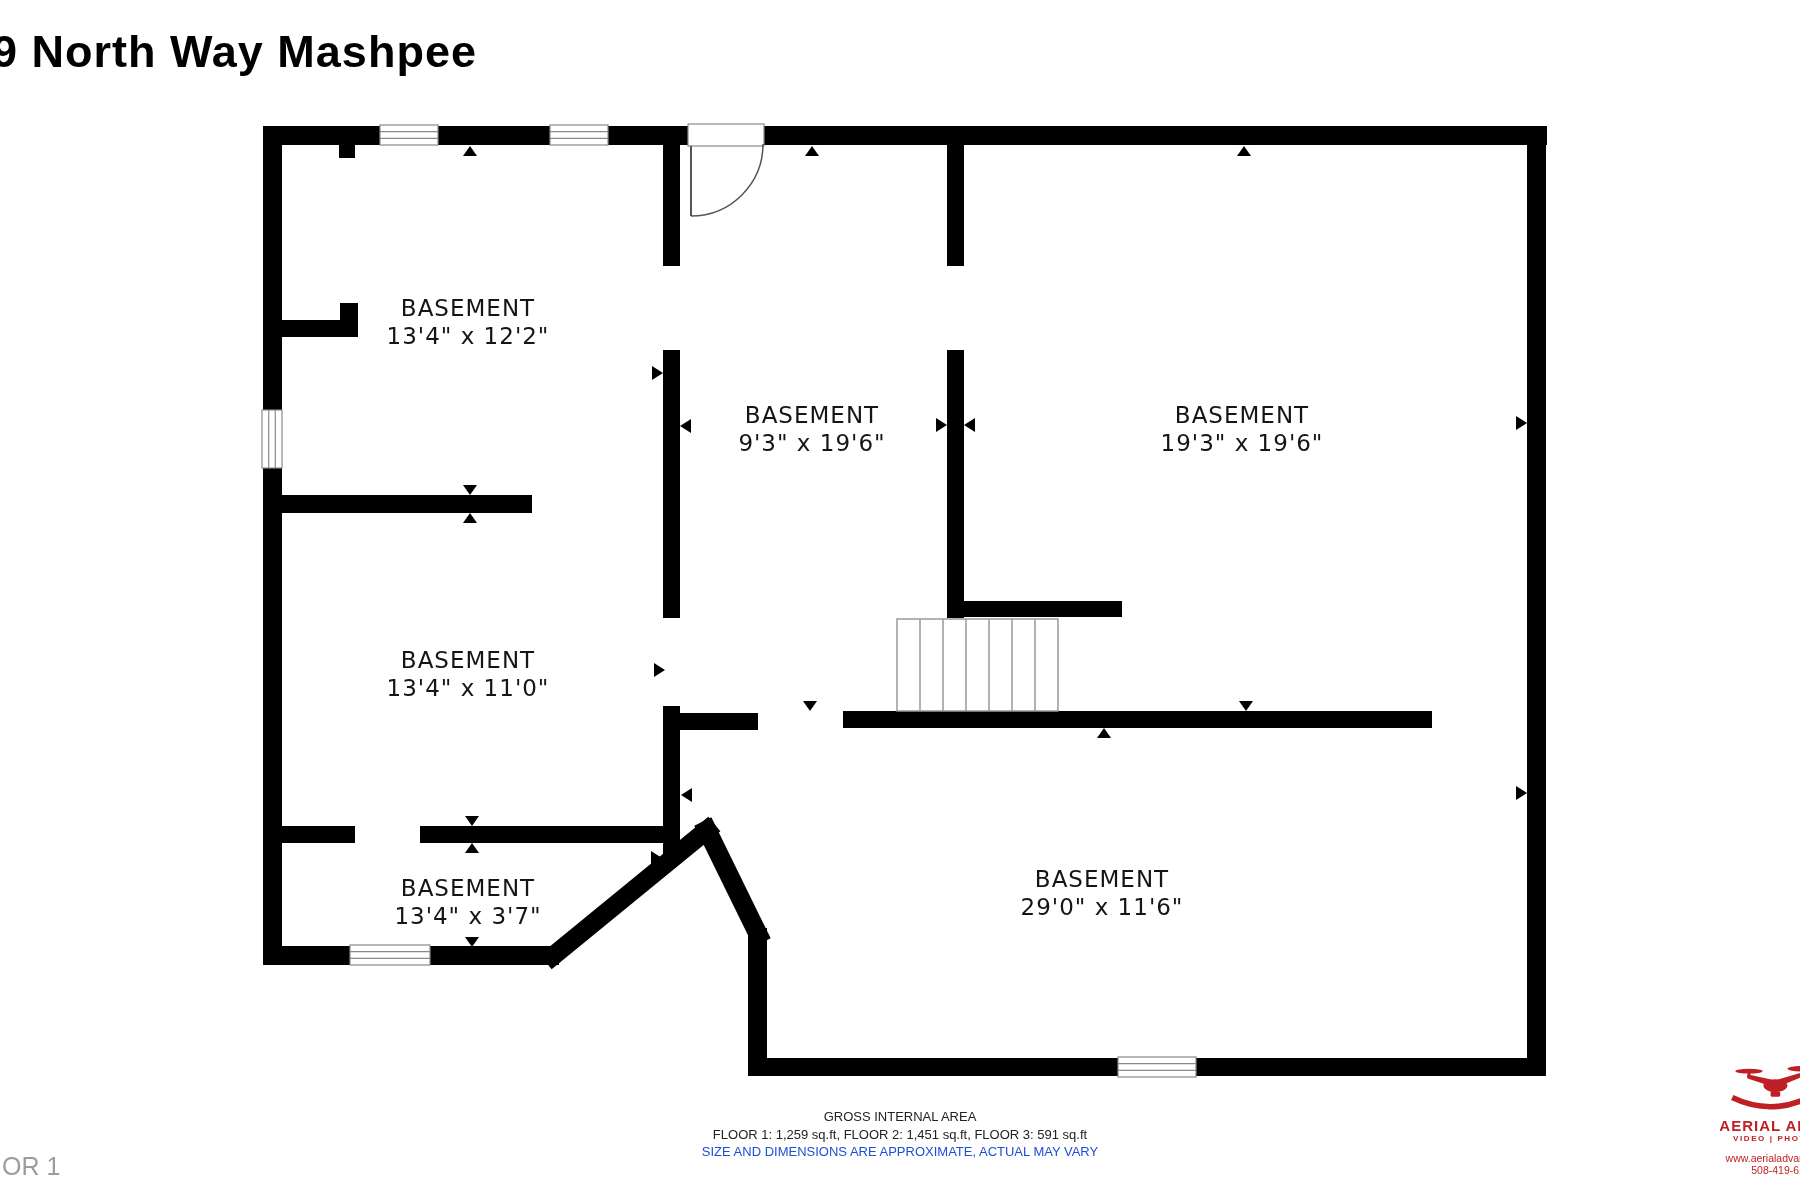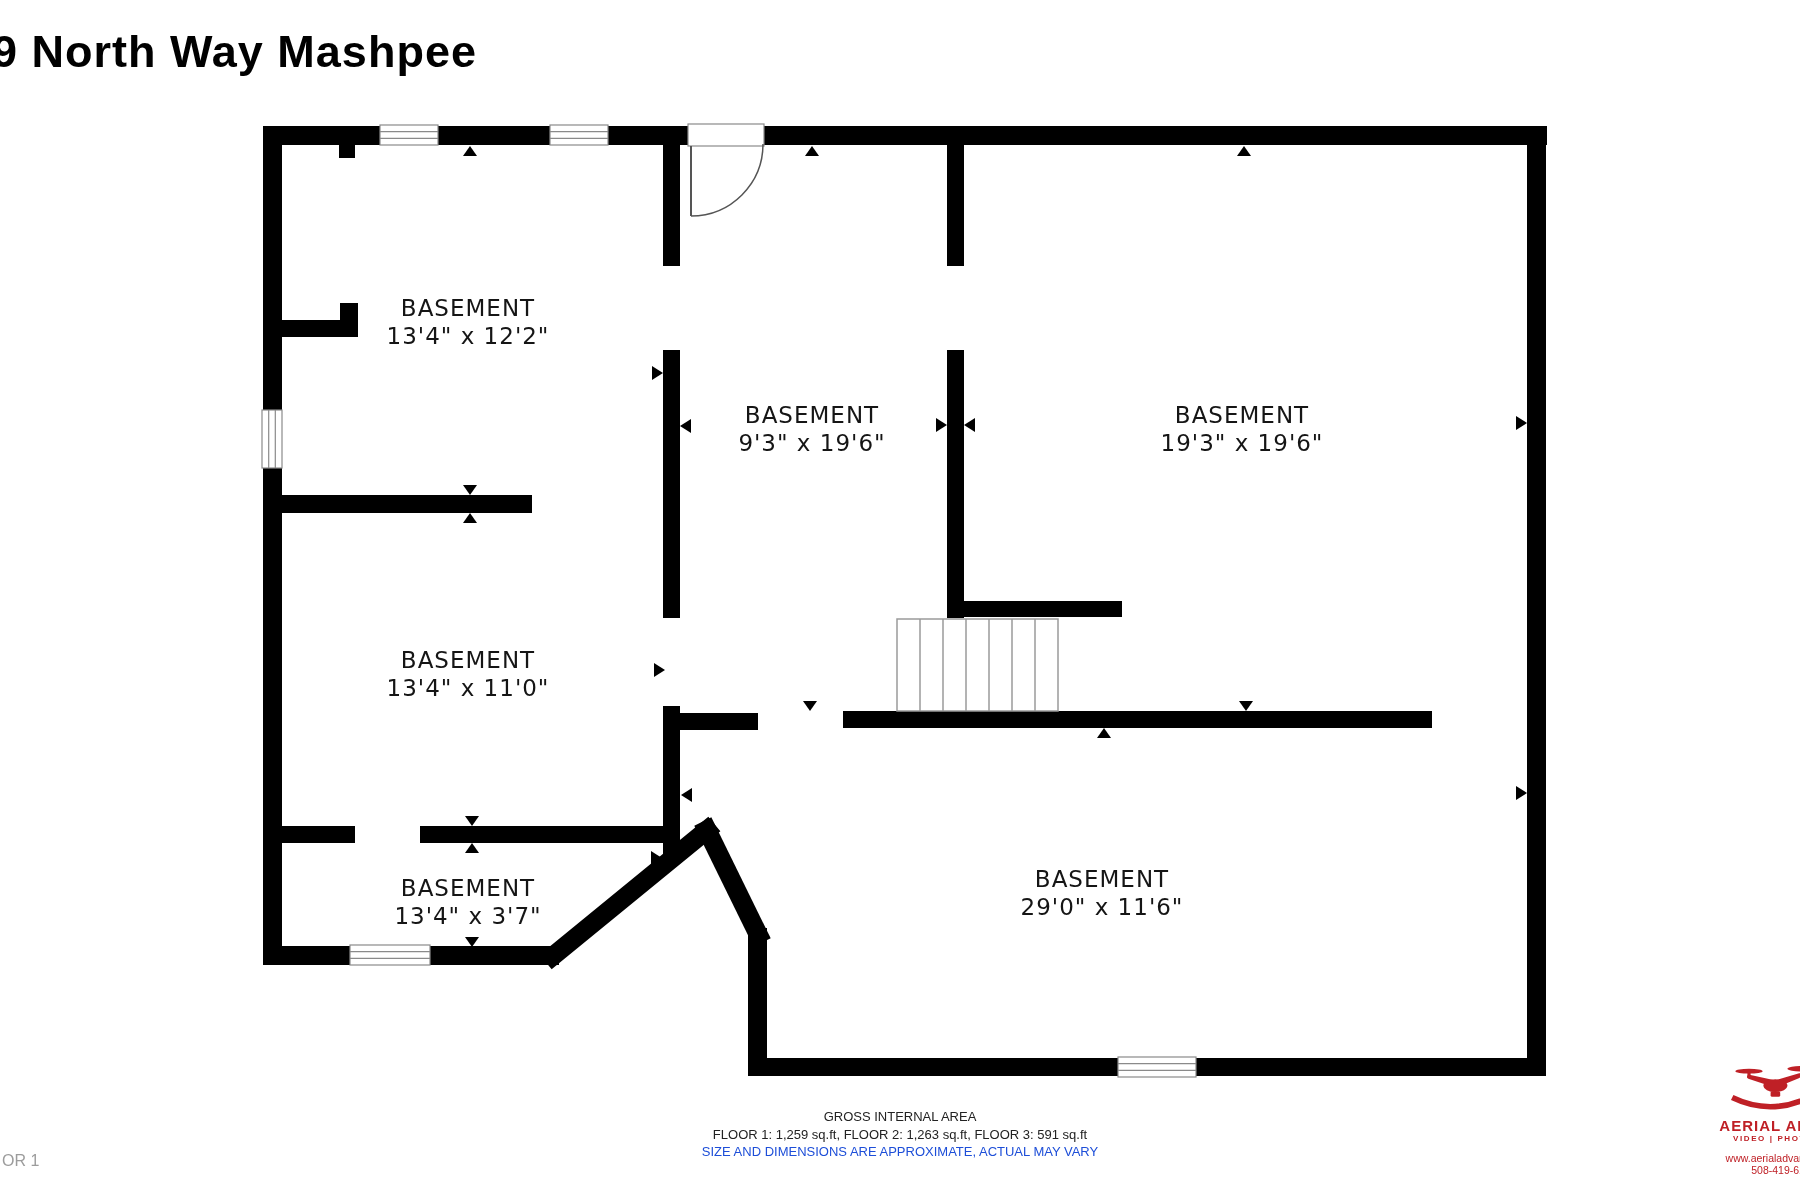--- a/index.html
+++ b/index.html
@@ -1,21 +1,21 @@
 <!DOCTYPE html>
 <html><head>
 <meta charset="utf-8">
 <style>
   html,body{margin:0;padding:0;background:#fff;}
   #stage{position:relative;width:1800px;height:1200px;background:#ffffff;overflow:hidden;
          font-family:"Liberation Sans",sans-serif;border-radius:24px;}
   #plan-svg{position:absolute;left:0;top:0;}
   .page-title{position:absolute;left:-8px;top:26px;font-size:45px;font-weight:800;
               letter-spacing:1px;color:#000;white-space:nowrap;}
-  .floor-label{position:absolute;left:2px;top:1152px;font-size:16px;color:#9c9c9c;}
+  .floor-label{position:absolute;left:2px;top:1152px;font-size:25px;color:#9c9c9c;}
   .footer{position:absolute;left:0;top:1108px;width:1800px;text-align:center;
           font-size:13px;line-height:17.5px;color:#222;}
   .footer .disclaimer{color:#1d4ed8;}
   .brand{position:absolute;left:1706px;top:1064px;width:150px;text-align:center;color:#bf2026;}
   .brand .name{font-size:15px;font-weight:bold;letter-spacing:1px;margin-top:1px;white-space:nowrap;}
   .brand .tag{font-size:8px;font-weight:bold;letter-spacing:1.6px;white-space:nowrap;}
   .brand .web{font-size:10.5px;margin-top:9px;white-space:nowrap;}
   .brand .phone{font-size:10.5px;white-space:nowrap;}
 </style>
 </head>
@@ -135,21 +135,21 @@
       <text x="468" y="696">13'4" x 11'0"</text>
       <text x="468" y="896">BASEMENT</text>
       <text x="468" y="924">13'4" x 3'7"</text>
       <text x="1102" y="887">BASEMENT</text>
       <text x="1102" y="915">29'0" x 11'6"</text>
     </g>
   </svg>
 
   <div class="footer">
     <div>GROSS INTERNAL AREA</div>
-    <div>FLOOR 1: 1,259 sq.ft, FLOOR 2: 1,263 sq.ft, FLOOR 3: 591 sq.ft</div>
+    <div>FLOOR 1: 1,259 sq.ft, FLOOR 2: 1,451 sq.ft, FLOOR 3: 591 sq.ft</div>
     <div class="disclaimer">SIZE AND DIMENSIONS ARE APPROXIMATE, ACTUAL MAY VARY</div>
   </div>
 
   <div class="floor-label">OR 1</div>
 
   <div class="brand">
     <svg width="130" height="48" viewBox="0 0 130 60">
       <g fill="#bf2026" stroke="none">
         <ellipse cx="25" cy="9" rx="17" ry="3"></ellipse>
         <ellipse cx="92" cy="6" rx="19" ry="3.5"></ellipse>

